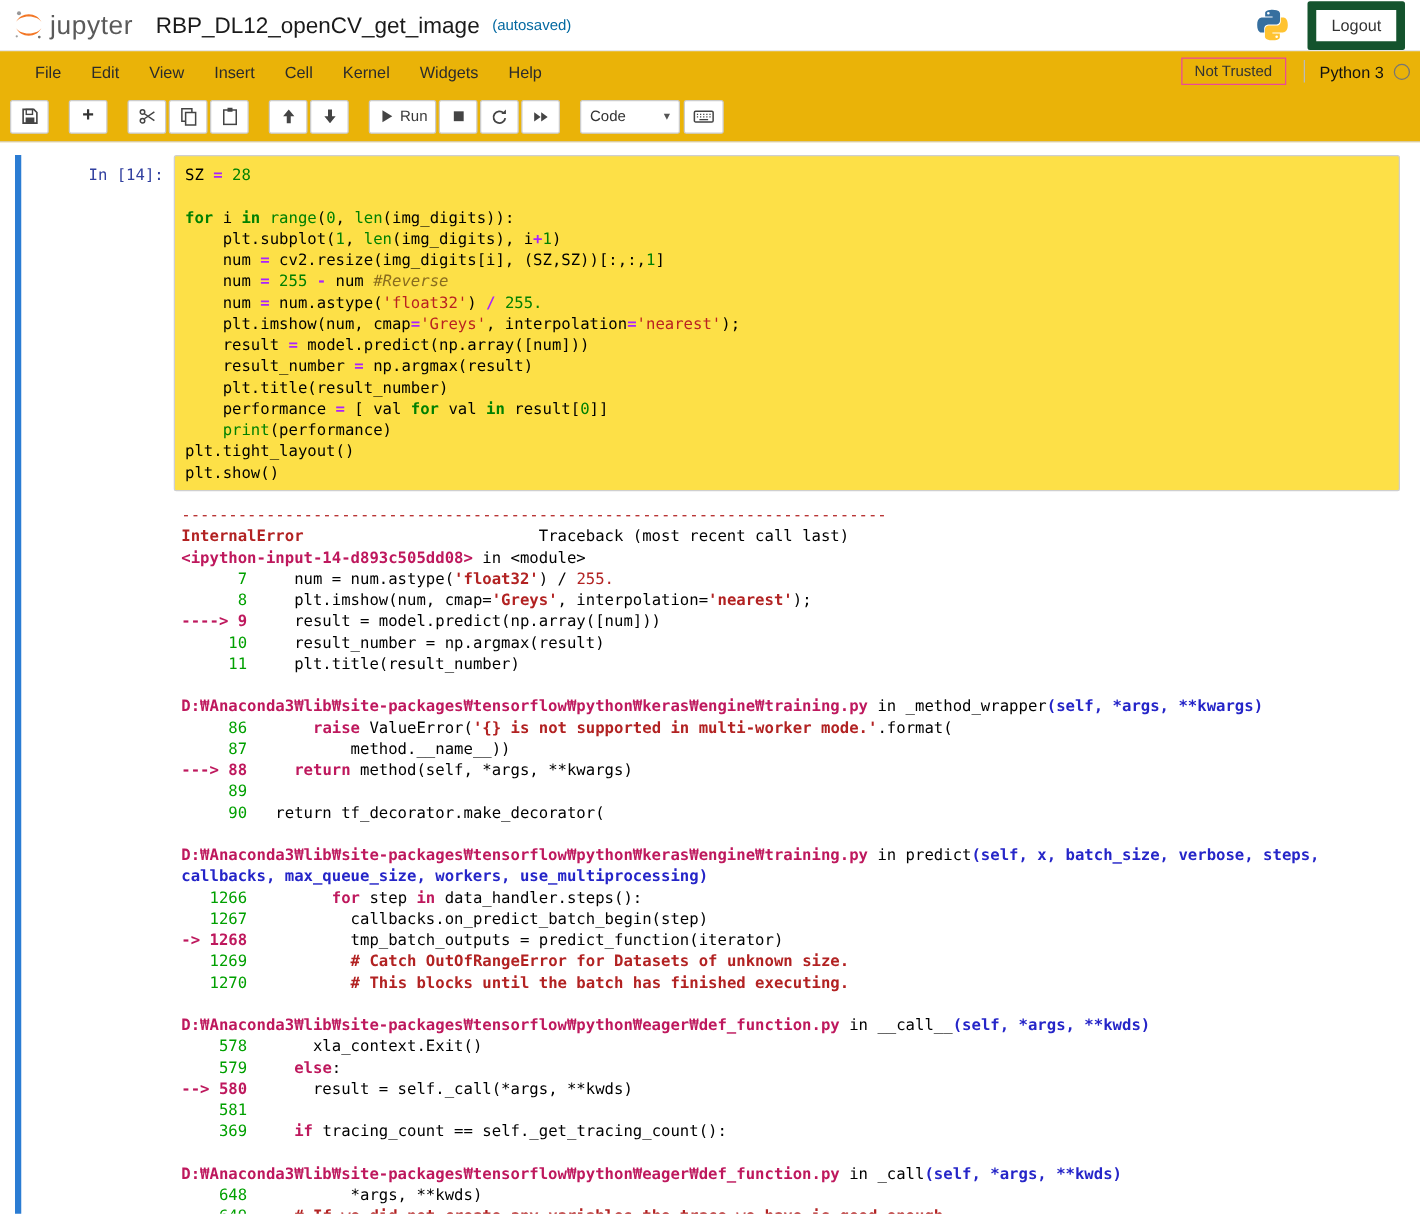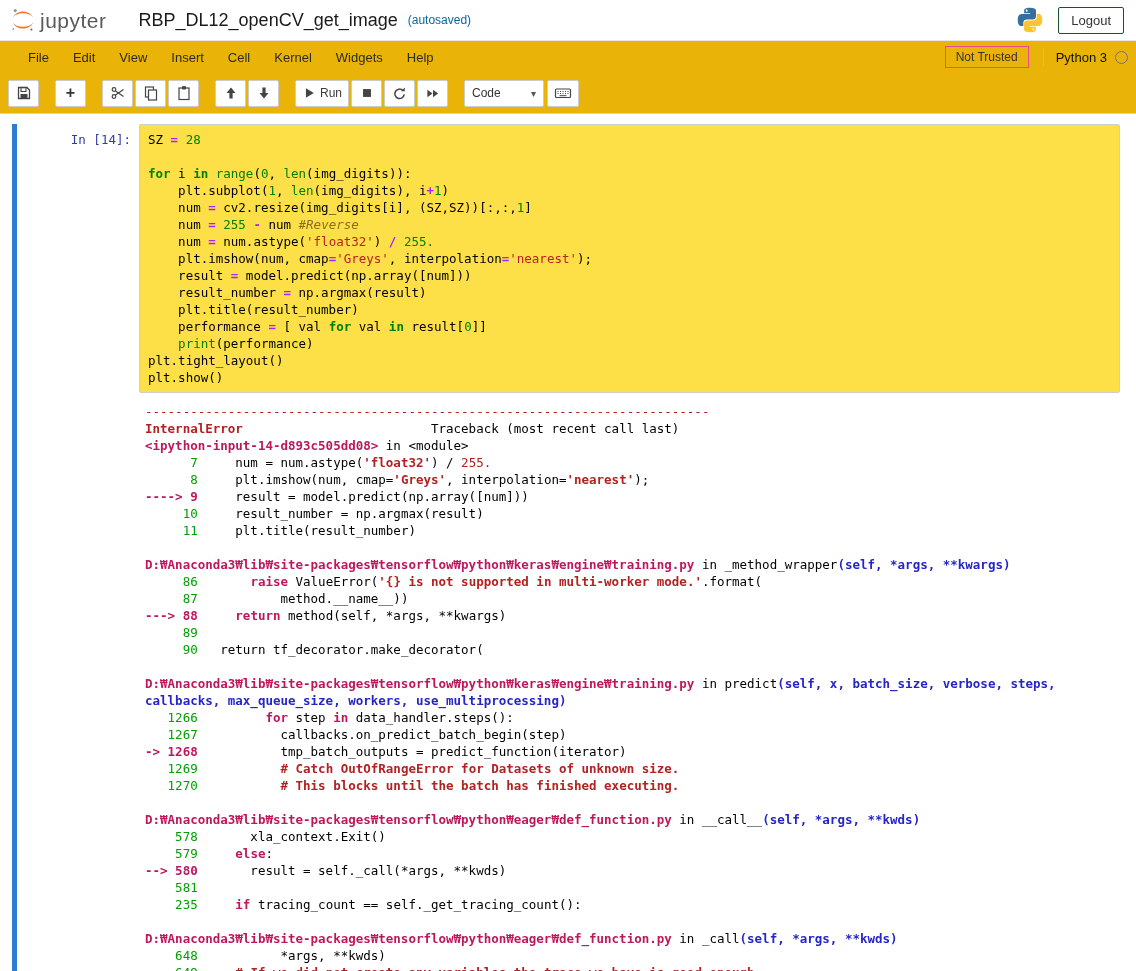--- a/index.html
+++ b/index.html
@@ -3,25 +3,25 @@
 <meta charset="utf-8">
 <style>
   * { box-sizing: border-box; margin: 0; padding: 0; }
   html, body { width: 1136px; height: 971px; overflow: hidden; background: #fff;
                font-family: "Liberation Sans", sans-serif; color: #000; }
 
   
   header { height: 40px; display: flex; align-items: center; padding: 0 12px 0 10px; background: #fff; }
   .logo { display: flex; align-items: flex-end; cursor: pointer; }
   .logo-text { font-size: 21px; color: #5a5a5a; letter-spacing: .5px; margin-left: 4px; line-height: 24px; }
-  .nb-title { font-size: 18px; margin-left: 32px; color: #1a1a1a; }
+  .nb-title { font-size: 18px; margin-left: 18px; color: #1a1a1a; }
   .autosave { font-size: 12px; color: #0369a1; margin-left: 10px; }
   .spacer { flex: 1; }
   .py-logo { margin-right: 14px; }
-  .logout { font-size: 13px; color: #333; background: #fff; border: 1px solid #14532d;
+  .logout { font-size: 13px; color: #333; background: #fff; border: 7px solid #14532d;
             border-radius: 2px; padding: 5px 12px; cursor: pointer; }
 
   
   .chrome { background: #eab308; border-top: 1px solid #e7e7e7; border-bottom: 1px solid #d4d4d4; }
   .menubar { height: 32px; display: flex; align-items: center; padding: 0 8px 0 16px; }
   .menu-item { font-size: 13px; color: #2b2b2b; padding: 5px 12px; cursor: pointer; }
   .not-trusted { font-size: 12px; color: #333; background: transparent; border: 1px solid #ec4899;
                  padding: 3px 10px; margin-right: 14px; cursor: pointer; }
   .vsep { width: 1px; height: 18px; background: #bbb; margin-right: 12px; }
   .kernel-name { font-size: 13px; color: #111; margin-right: 8px; }
@@ -248,21 +248,21 @@
             <div class="line"><span class="tk-g">   1267</span><span class="tk-p">           callbacks.on_predict_batch_begin(step)</span></div>
             <div class="line"><span class="tk-gb">-&gt; 1268</span><span class="tk-p">           tmp_batch_outputs = predict_function(iterator)</span></div>
             <div class="line"><span class="tk-g">   1269</span><span class="tk-p">           </span><span class="tk-rb"># Catch OutOfRangeError for Datasets of unknown size.</span></div>
             <div class="line"><span class="tk-g">   1270</span><span class="tk-p">           </span><span class="tk-rb"># This blocks until the batch has finished executing.</span></div>
             <div class="line">&nbsp;</div>
             <div class="line"><span class="tk-gb">D:₩Anaconda3₩lib₩site-packages₩tensorflow₩python₩eager₩def_function.py</span><span class="tk-p"> in </span><span class="tk-cy">__call__</span><span class="tk-bl">(self, *args, **kwds)</span></div>
             <div class="line"><span class="tk-g">    578</span><span class="tk-p">       xla_context.Exit()</span></div>
             <div class="line"><span class="tk-g">    579</span><span class="tk-p">     </span><span class="tk-gb">else</span><span class="tk-p">:</span></div>
             <div class="line"><span class="tk-gb">--&gt; 580</span><span class="tk-p">       result = self._call(*args, **kwds)</span></div>
             <div class="line"><span class="tk-g">    581</span><span class="tk-p"> </span></div>
-            <div class="line"><span class="tk-g">    235</span><span class="tk-p">     </span><span class="tk-gb">if</span><span class="tk-p"> tracing_count == self._get_tracing_count():</span></div>
+            <div class="line"><span class="tk-g">    369</span><span class="tk-p">     </span><span class="tk-gb">if</span><span class="tk-p"> tracing_count == self._get_tracing_count():</span></div>
             <div class="line">&nbsp;</div>
             <div class="line"><span class="tk-gb">D:₩Anaconda3₩lib₩site-packages₩tensorflow₩python₩eager₩def_function.py</span><span class="tk-p"> in </span><span class="tk-cy">_call</span><span class="tk-bl">(self, *args, **kwds)</span></div>
             <div class="line"><span class="tk-g">    648</span><span class="tk-p">           *args, **kwds)</span></div>
             <div class="line"><span class="tk-g">    649</span><span class="tk-p">     </span><span class="tk-rb"># If we did not create any variables the trace we have is good enough</span></div>
           </div>
       </div>
     </div>
   </main>
 
 </div>

